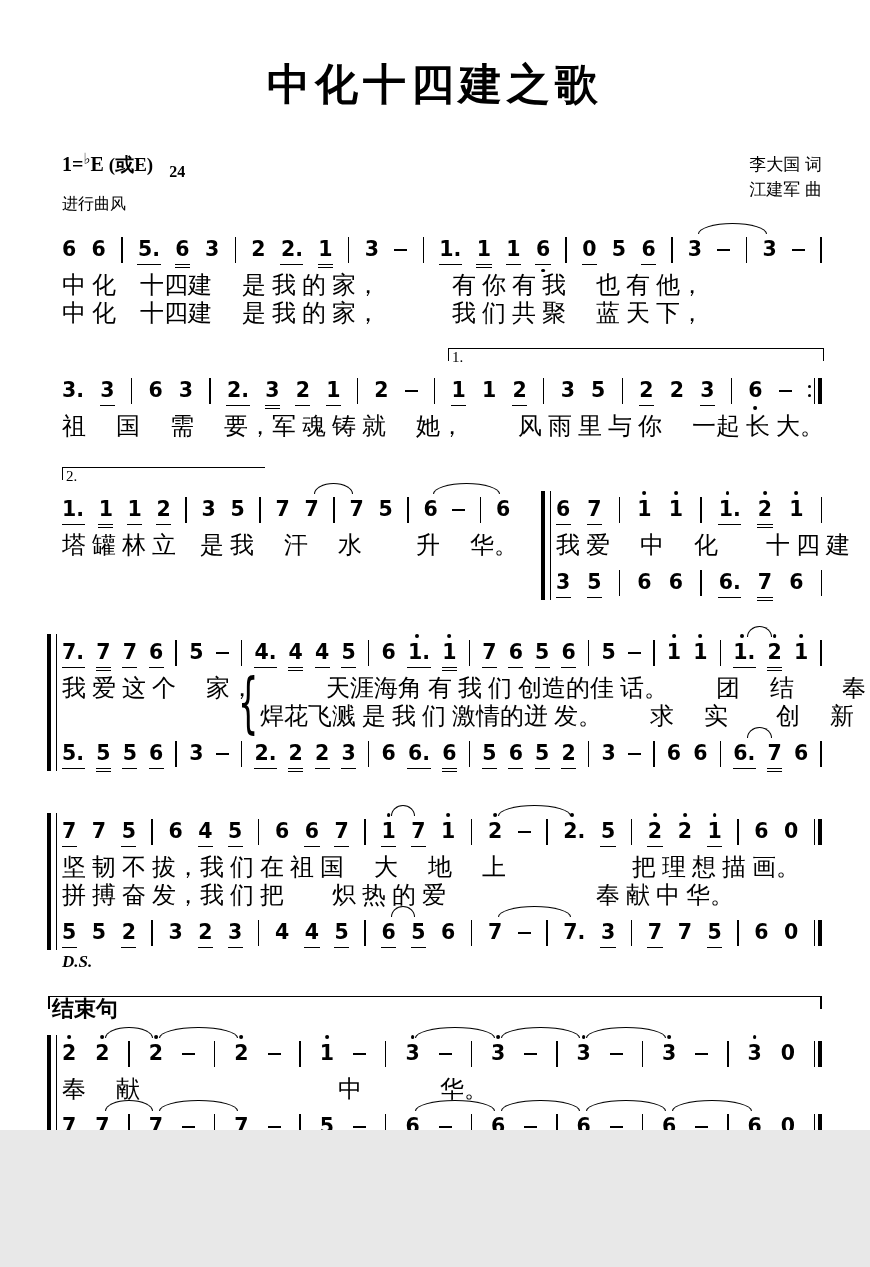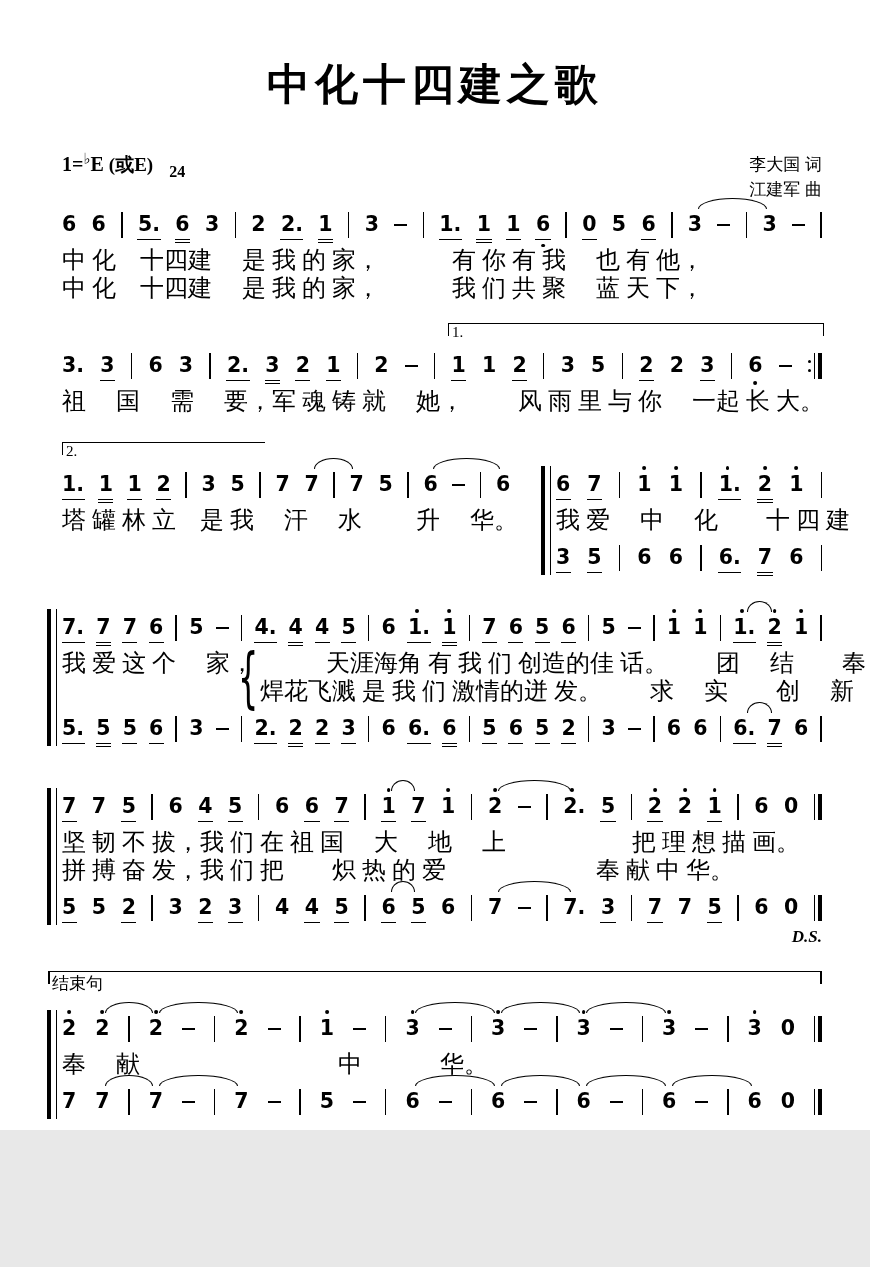--- a/index.html
+++ b/index.html
@@ -61,42 +61,43 @@
   .vlab{display:block;font-size:15px;line-height:16px;margin-left:3px;
         font-family:"Liberation Serif","DejaVu Serif",serif;}
 
   .duetbody{position:relative;}
   .vbracket{position:absolute;left:-15px;top:-4px;bottom:-2px;width:5px;
             border-left:4.5px solid #000;border-right:1.6px solid #000;}
   .labelbox{position:relative;height:24px;border-top:1.7px solid #000;margin-left:-14px;margin-bottom:18px;}
   .labelbox:before,.labelbox:after{content:"";position:absolute;top:0;width:1.7px;height:12px;background:#000;}
   .labelbox:before{left:0;}
   .labelbox:after{right:0;}
-  .lblabel{font-size:17px;padding-left:4px;line-height:24px;}
+  .lblabel{font-size:22px;padding-left:4px;line-height:24px;font-weight:bold;}
 
   .brace{position:absolute;left:176px;top:32px;font-size:32px;line-height:32px;font-weight:normal;
          transform:scale(1,2.05);transform-origin:top;
          font-family:"DejaVu Sans","Liberation Sans",sans-serif;}
-  .ds{text-align:right;font-style:italic;font-weight:bold;font-size:17px;margin-top:4px;
+  .ds{font-style:italic;font-weight:bold;font-size:17px;margin-top:4px;
       font-family:"Liberation Serif","DejaVu Serif",serif;}
 </style>
 </head>
 <body>
 
 <div class="page">
   <div class="title">中化十四建之歌</div>
 
   <div class="keyrow">
     <span class="keysig"><span>1=</span><span class="flat">♭</span><span>E</span> <span class="keyalt">(或E)</span><span class="frac"><span class="fnum">2</span><span class="fbar"></span><span class="fden">4</span></span></span>
     <div class="credits">
       <div>李大国 词</div>
       <div>江建军 曲</div>
     </div>
   </div>
 
+  <div class="tempo">进行曲风</div>
 
   <div id="score">
     <div class="sys sys1">
         <div class="noterow">
           <span class="tok"><span class="t">6</span></span>
           <span class="tok"><span class="t">6</span></span>
           <span class="bl"></span>
           <span class="tok"><span class="t">5.</span><span class="lns">
               <i></i>
             </span></span>

